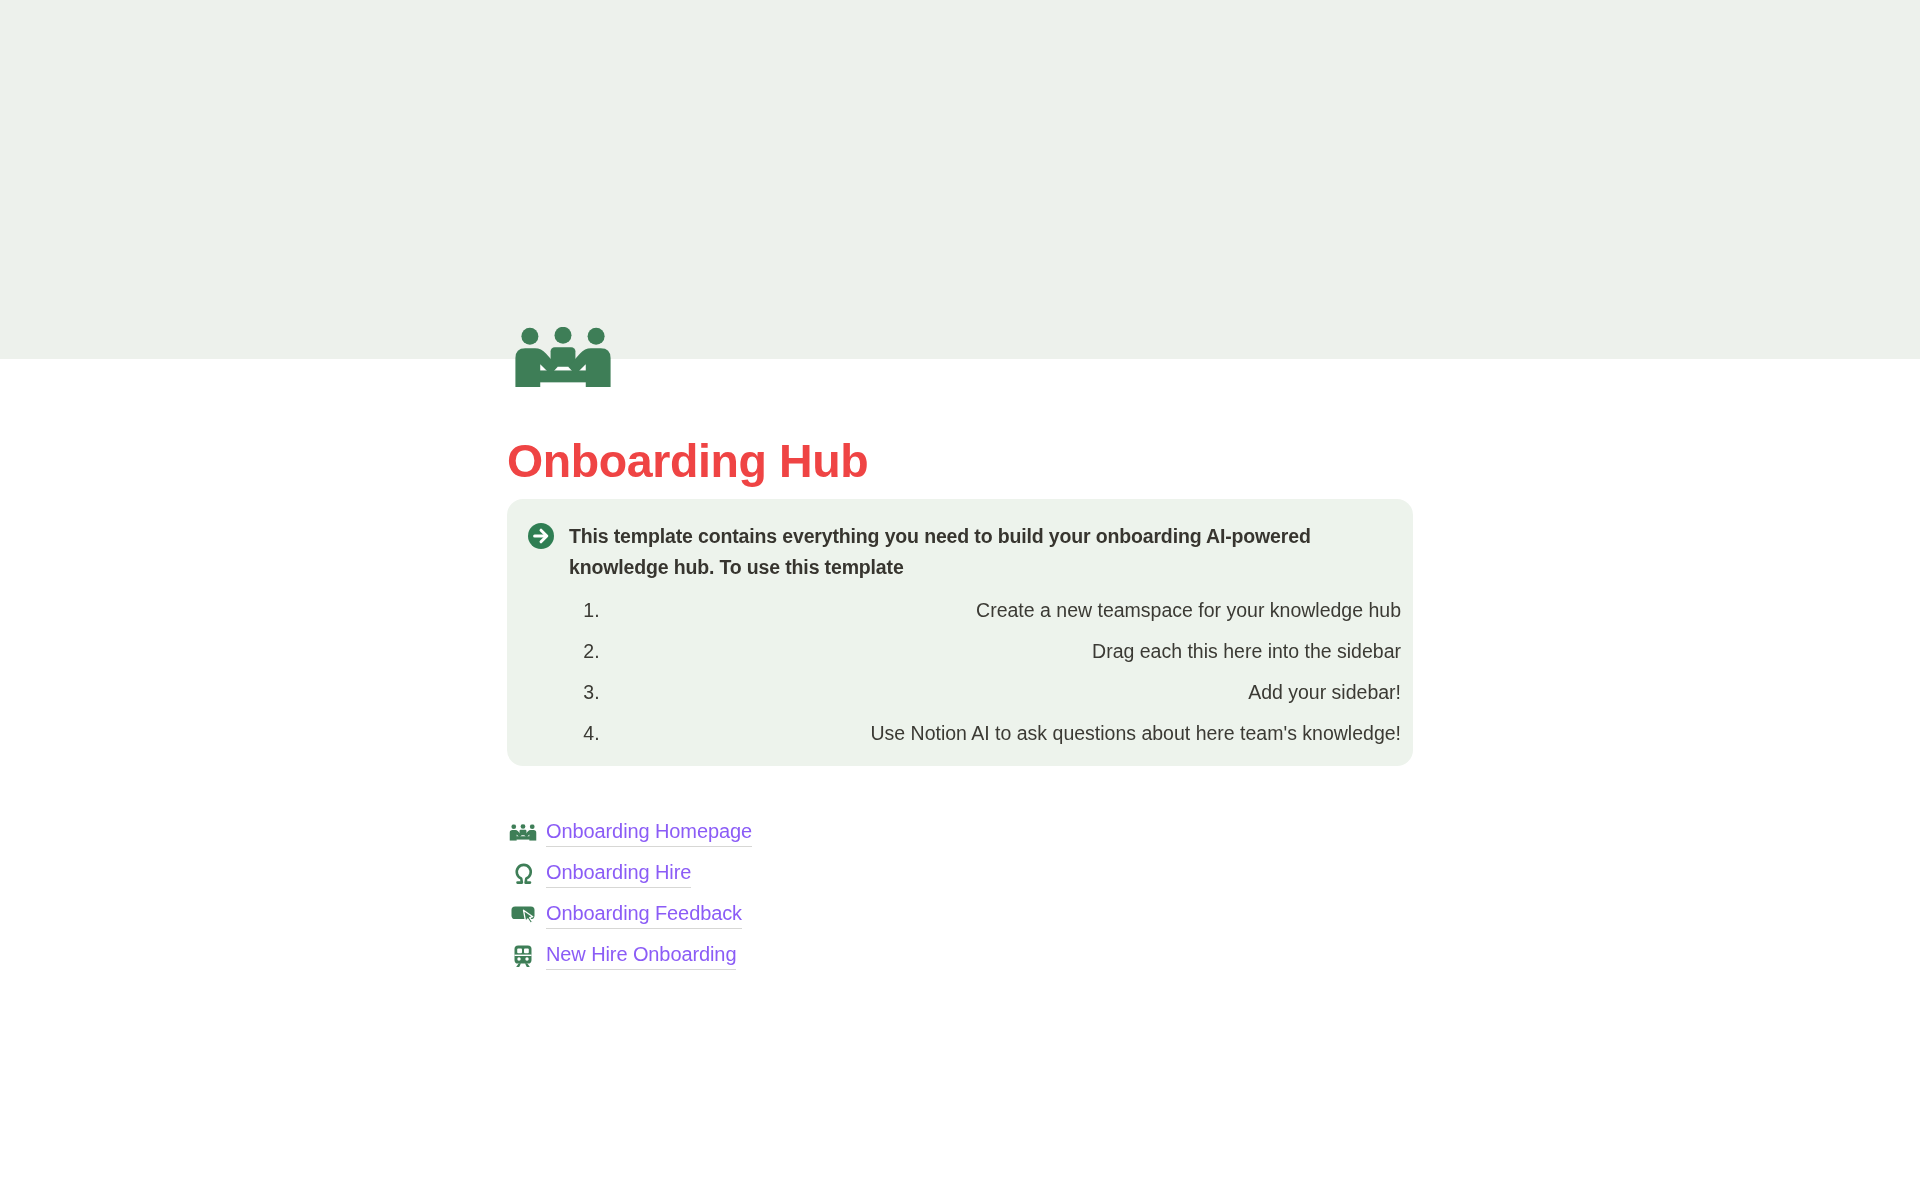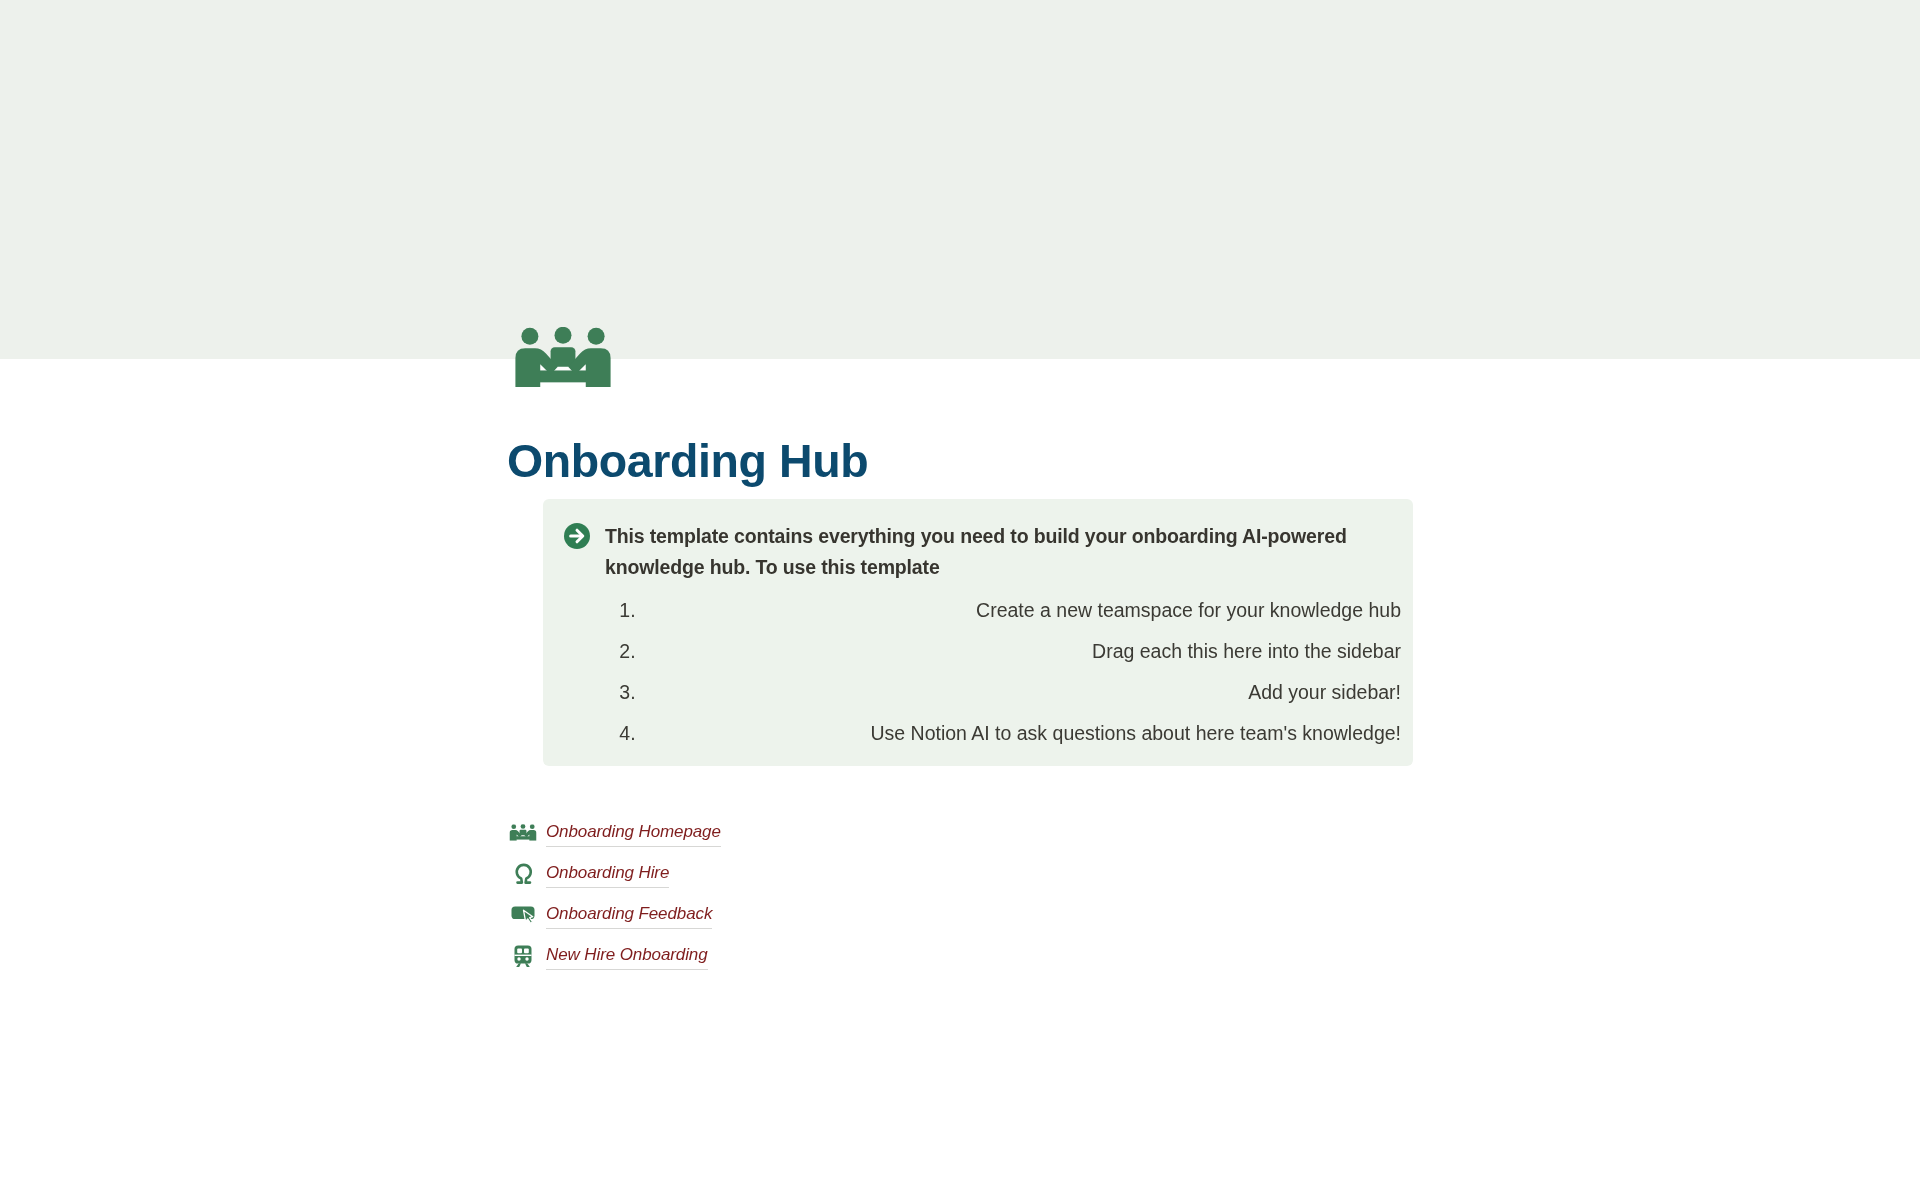--- a/index.html
+++ b/index.html
@@ -26,32 +26,31 @@
     height: 60px;
     cursor: pointer;
   }
   .page-icon svg { display: block; }
   h1.page-title {
     margin-top: 46px;
     font-size: 46.5px;
     line-height: 56px;
     font-weight: 700;
     letter-spacing: -0.4px;
-    color: #0c4a6e;
+    color: #ef4444;
   }
   .callout {
     margin-top: 10px;
     background: #edf3ec;
-    border-radius: 6px;
+    border-radius: 16px;
     padding: 22px 12px 18px 20px;
     display: flex;
     align-items: flex-start;
     gap: 14px;
     height: 267px;
-    margin-left: 36px;
   }
   .callout-icon { flex: 0 0 28px; height: 28px; margin-top: 1px; }
   .callout-body { flex: 1; max-width: 832px; }
   .callout-heading {
     font-size: 19.5px;
     line-height: 31px;
     font-weight: 700;
     letter-spacing: -0.15px;
     color: #37352f;
   }
@@ -81,27 +80,26 @@
   }
   .page-link .icon-box {
     width: 31px;
     height: 28px;
     display: flex;
     align-items: center;
     justify-content: center;
     flex: 0 0 31px;
   }
   .page-link .label {
-    font-size: 17px;
+    font-size: 20px;
     line-height: 25px;
-    color: #7f1d1d;
+    color: #8b5cf6;
     letter-spacing: -0.1px;
     border-bottom: 1px solid rgba(55, 53, 47, 0.2);
     padding-bottom: 2px;
-    font-style: italic;
   }
   .green { fill: #3e7e57; }
 </style>
 </head>
 <body>
 
 <svg width="0" height="0" style="position:absolute" aria-hidden="true">
   <defs>
     <symbol id="sym-meeting" viewBox="0 0 104 58">
       <circle cx="20" cy="9" r="8.2"></circle>

